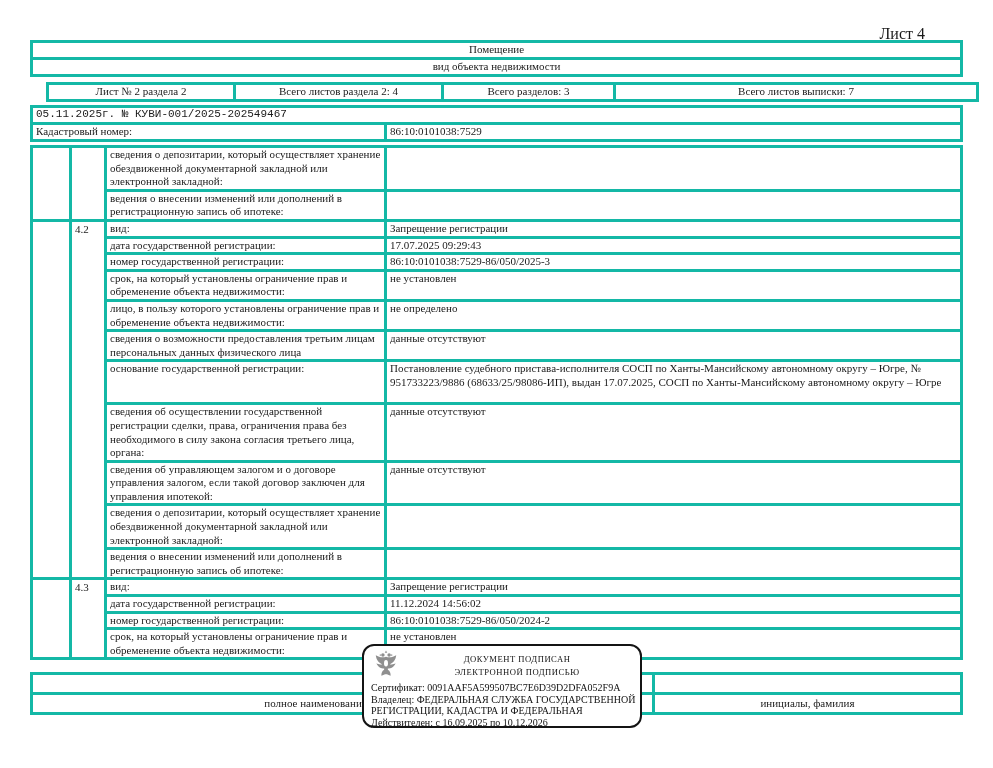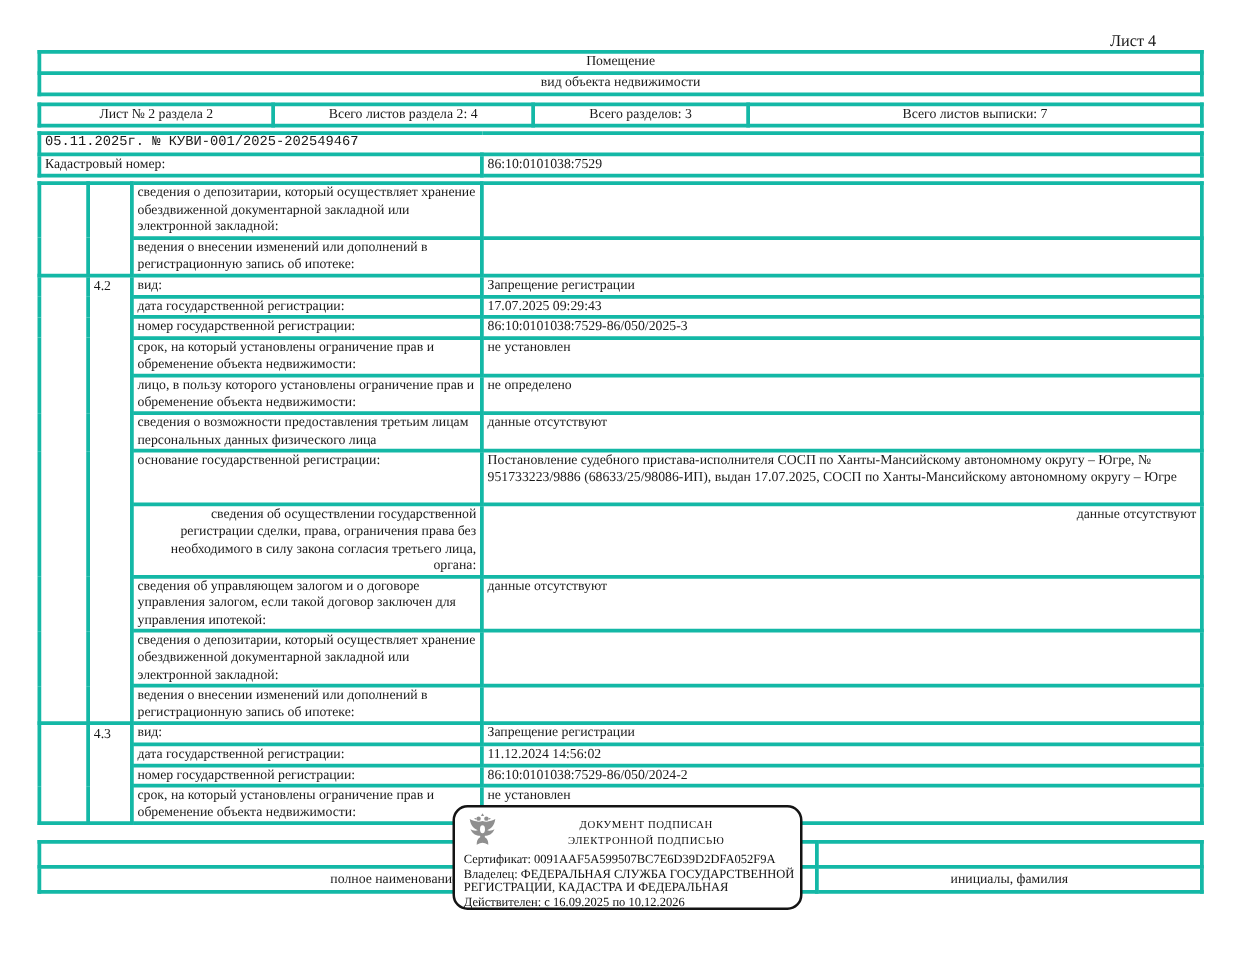--- a/index.html
+++ b/index.html
@@ -10,21 +10,21 @@
   .abs{position:absolute;}
   .tbl{border-collapse:collapse;table-layout:fixed;width:933px;background:#fff;}
   .tbl td{
     border:3px solid #14b8a6;padding:0 3px;vertical-align:top;
     font-size:11px;line-height:13.6px;overflow:hidden;word-wrap:break-word;
   }
   .tbl td.center{text-align:center;vertical-align:middle;}
   .tbl tr.h17{height:17px;}
   .tbl tr.h20{height:20px;}
   .sheet-label{
-    position:absolute;top:25px;right:68px;font-size:13px;color:#1a1a1a;
+    position:absolute;top:25px;right:68px;font-size:16px;color:#1a1a1a;
   }
   
   #main-table td.c0{width:39px;}
   #main-table td.c1{width:35px;padding-top:1px;}
   #main-table td.lab{}
   #main-table td.val{}
   
   #footer-table td{text-align:center;vertical-align:middle;font-size:11px;}
   
   .stamp{
@@ -50,21 +50,21 @@
     <tbody>
       <tr class="h17">
         <td class="center">Помещение</td>
       </tr>
       <tr class="h17">
         <td class="center">вид объекта недвижимости</td>
       </tr>
     </tbody>
   </table>
 
-  <table class="tbl abs" style="left:30px;top:82px;">
+  <table class="tbl abs" style="left:46px;top:82px;">
     <colgroup>
         <col style="width:187px">
         <col style="width:208px">
         <col style="width:172px">
         <col>
       </colgroup>
     <tbody>
       <tr class="h17">
         <td class="center">Лист № 2 раздела 2</td>
         <td class="center">Всего листов раздела 2: 4</td>
@@ -131,21 +131,21 @@
           <td class="val">не определено</td>
         </tr>
         <tr style="height: 18px;">
           <td class="lab">сведения о возможности предоставления третьим лицам персональных данных физического лица</td>
           <td class="val">данные отсутствуют</td>
         </tr>
         <tr style="height: 43px;">
           <td class="lab">основание государственной регистрации:</td>
           <td class="val">Постановление судебного пристава-исполнителя СОСП по Ханты-Мансийскому автономному округу – Югре, № 951733223/9886 (68633/25/98086-ИП), выдан 17.07.2025, СОСП по Ханты-Мансийскому автономному округу – Югре</td>
         </tr>
-        <tr style="height: 39px; text-align: right;">
+        <tr style="height: 39px;">
           <td class="lab">сведения об осуществлении государственной регистрации сделки, права, ограничения права без необходимого в силу закона согласия третьего лица, органа:</td>
           <td class="val">данные отсутствуют</td>
         </tr>
         <tr style="height: 43px;">
           <td class="lab">сведения об управляющем залогом и о договоре управления залогом, если такой договор заключен для управления ипотекой:</td>
           <td class="val">данные отсутствуют</td>
         </tr>
         <tr style="height: 43px;">
           <td class="lab">сведения о депозитарии, который осуществляет хранение обездвиженной документарной закладной или электронной закладной:</td>
           <td class="val"></td>

